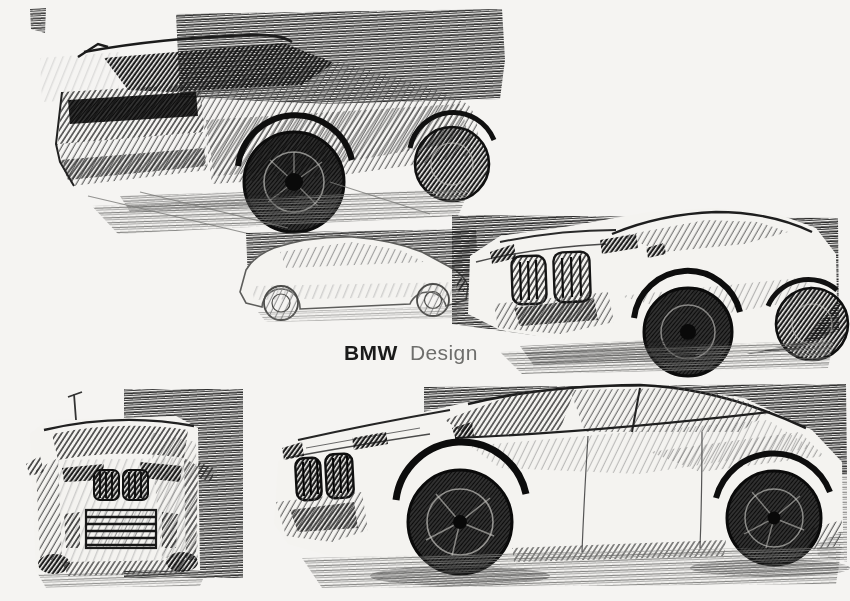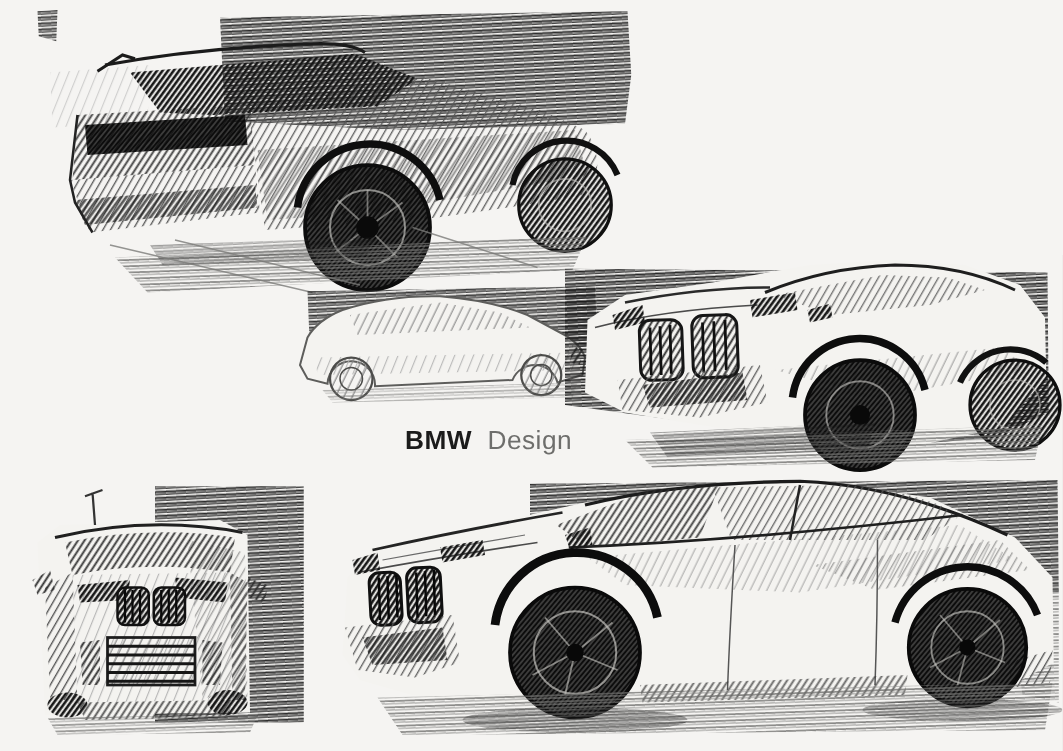--- a/index.html
+++ b/index.html
@@ -7,21 +7,21 @@
     position: relative;
     width: 850px;
     height: 601px;
     background: #f5f4f2;
     overflow: hidden;
     font-family: "Liberation Sans", sans-serif;
   }
   .board svg { position: absolute; left: 0; top: 0; }
   .brand-caption {
     position: absolute;
-    left: 324px;
+    left: 344px;
     top: 341px;
     font-size: 21px;
     letter-spacing: 0.4px;
     white-space: nowrap;
     user-select: none;
   }
   .brand-caption .bmw { font-weight: 700; color: #1b1b1b; }
   .brand-caption .design { font-weight: 300; color: #6e6e6c; margin-left: 6px; }
 </style>
 </head>

